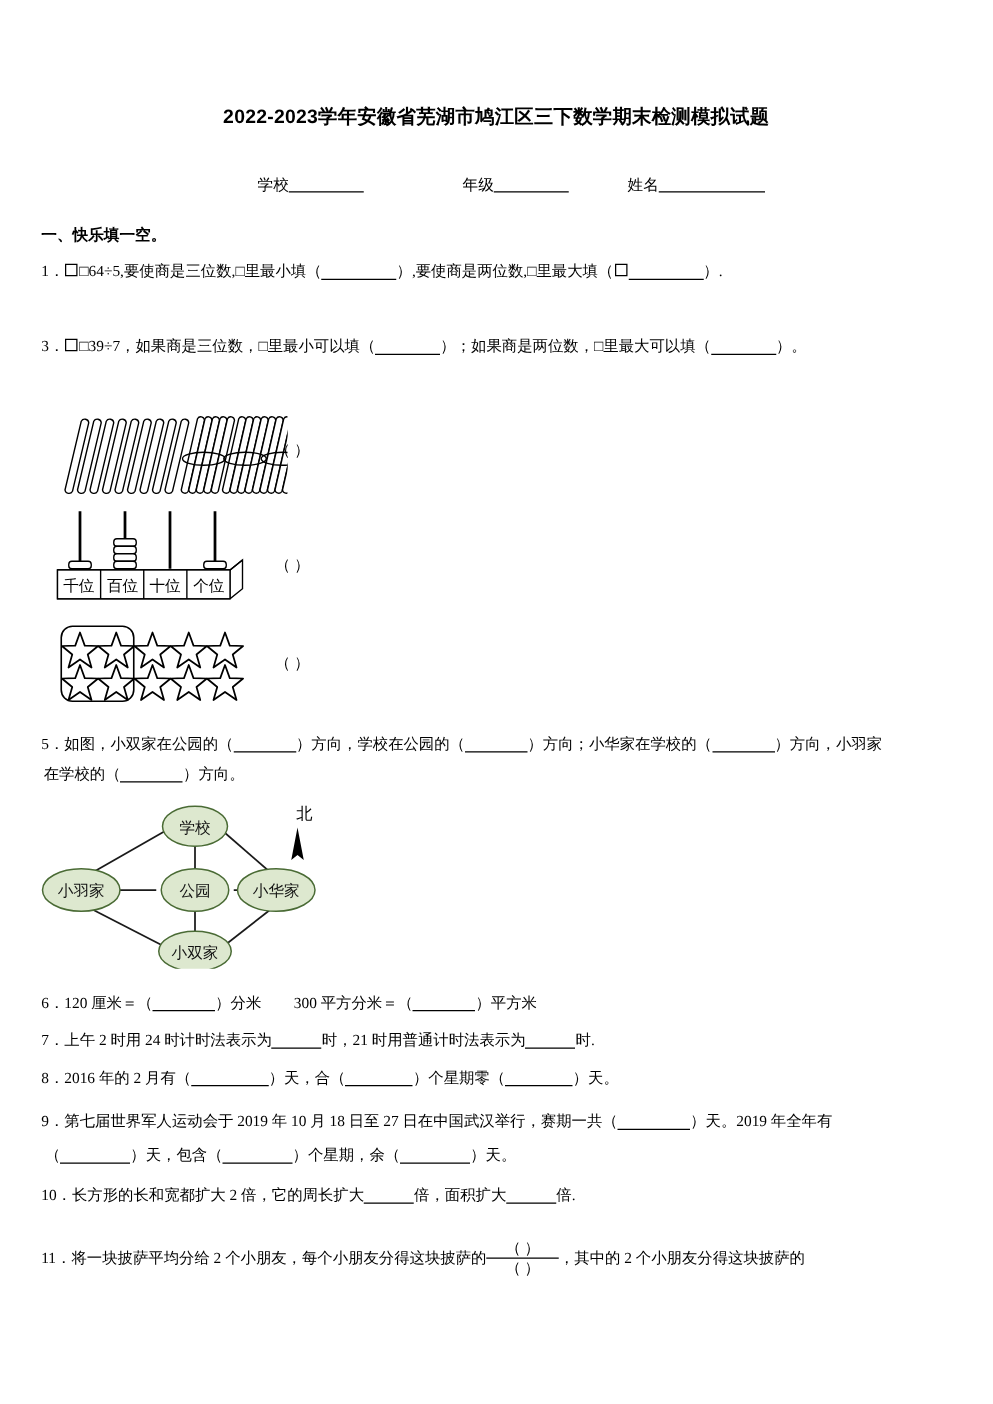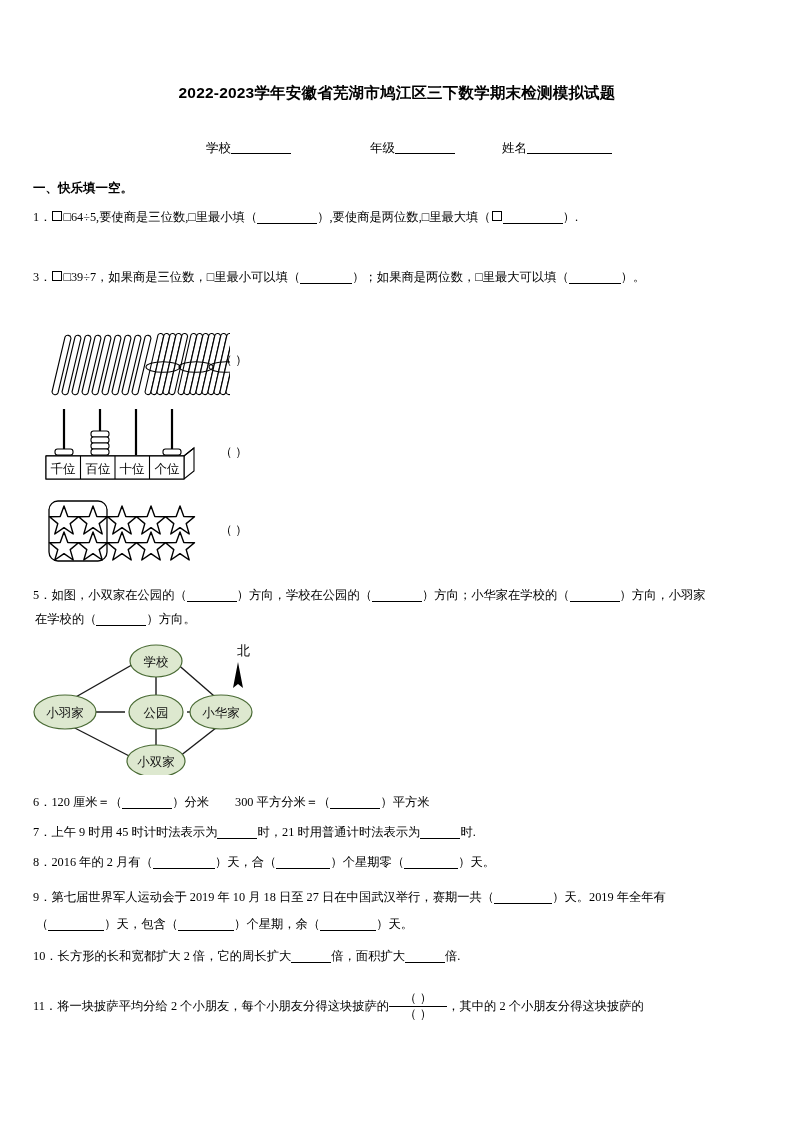--- a/index.html
+++ b/index.html
@@ -281,21 +281,21 @@
         <path d="M213 22 L208 48 L213 44 L218 48 Z" fill="#000"></path>
       </g>
     </svg>
   </div>
 
   <div class="q" style="top:791px;">
     <span class="num">6．</span><span>120 厘米＝（</span><span class="blank" style="width:50px;"></span><span>）分米</span><span style="display:inline-block;width:26px;"></span><span>300 平方分米＝（</span><span class="blank" style="width:50px;"></span><span>）平方米</span>
   </div>
 
   <div class="q" style="top:821px;">
-    <span class="num">7．</span><span>上午 9 时用 45 时计时法表示为</span><span class="blank" style="width:40px;"></span><span>时，21 时用普通计时法表示为</span><span class="blank" style="width:40px;"></span><span>时.</span>
+    <span class="num">7．</span><span>上午 2 时用 24 时计时法表示为</span><span class="blank" style="width:40px;"></span><span>时，21 时用普通计时法表示为</span><span class="blank" style="width:40px;"></span><span>时.</span>
   </div>
 
   <div class="q" style="top:851px;">
     <span class="num">8．</span><span>2016 年的 2 月有（</span><span class="blank" style="width:62px;"></span><span>）天，合（</span><span class="blank" style="width:54px;"></span><span>）个星期零（</span><span class="blank" style="width:54px;"></span><span>）天。</span>
   </div>
 
   <div class="q" style="top:886px;">
     <span class="num">9．</span><span>第七届世界军人运动会于 2019 年 10 月 18 日至 27 日在中国武汉举行，赛期一共（</span><span class="blank" style="width:58px;"></span><span>）天。2019 年全年有</span>
   </div>
   <div class="q" style="top:913px; left:36px;">

